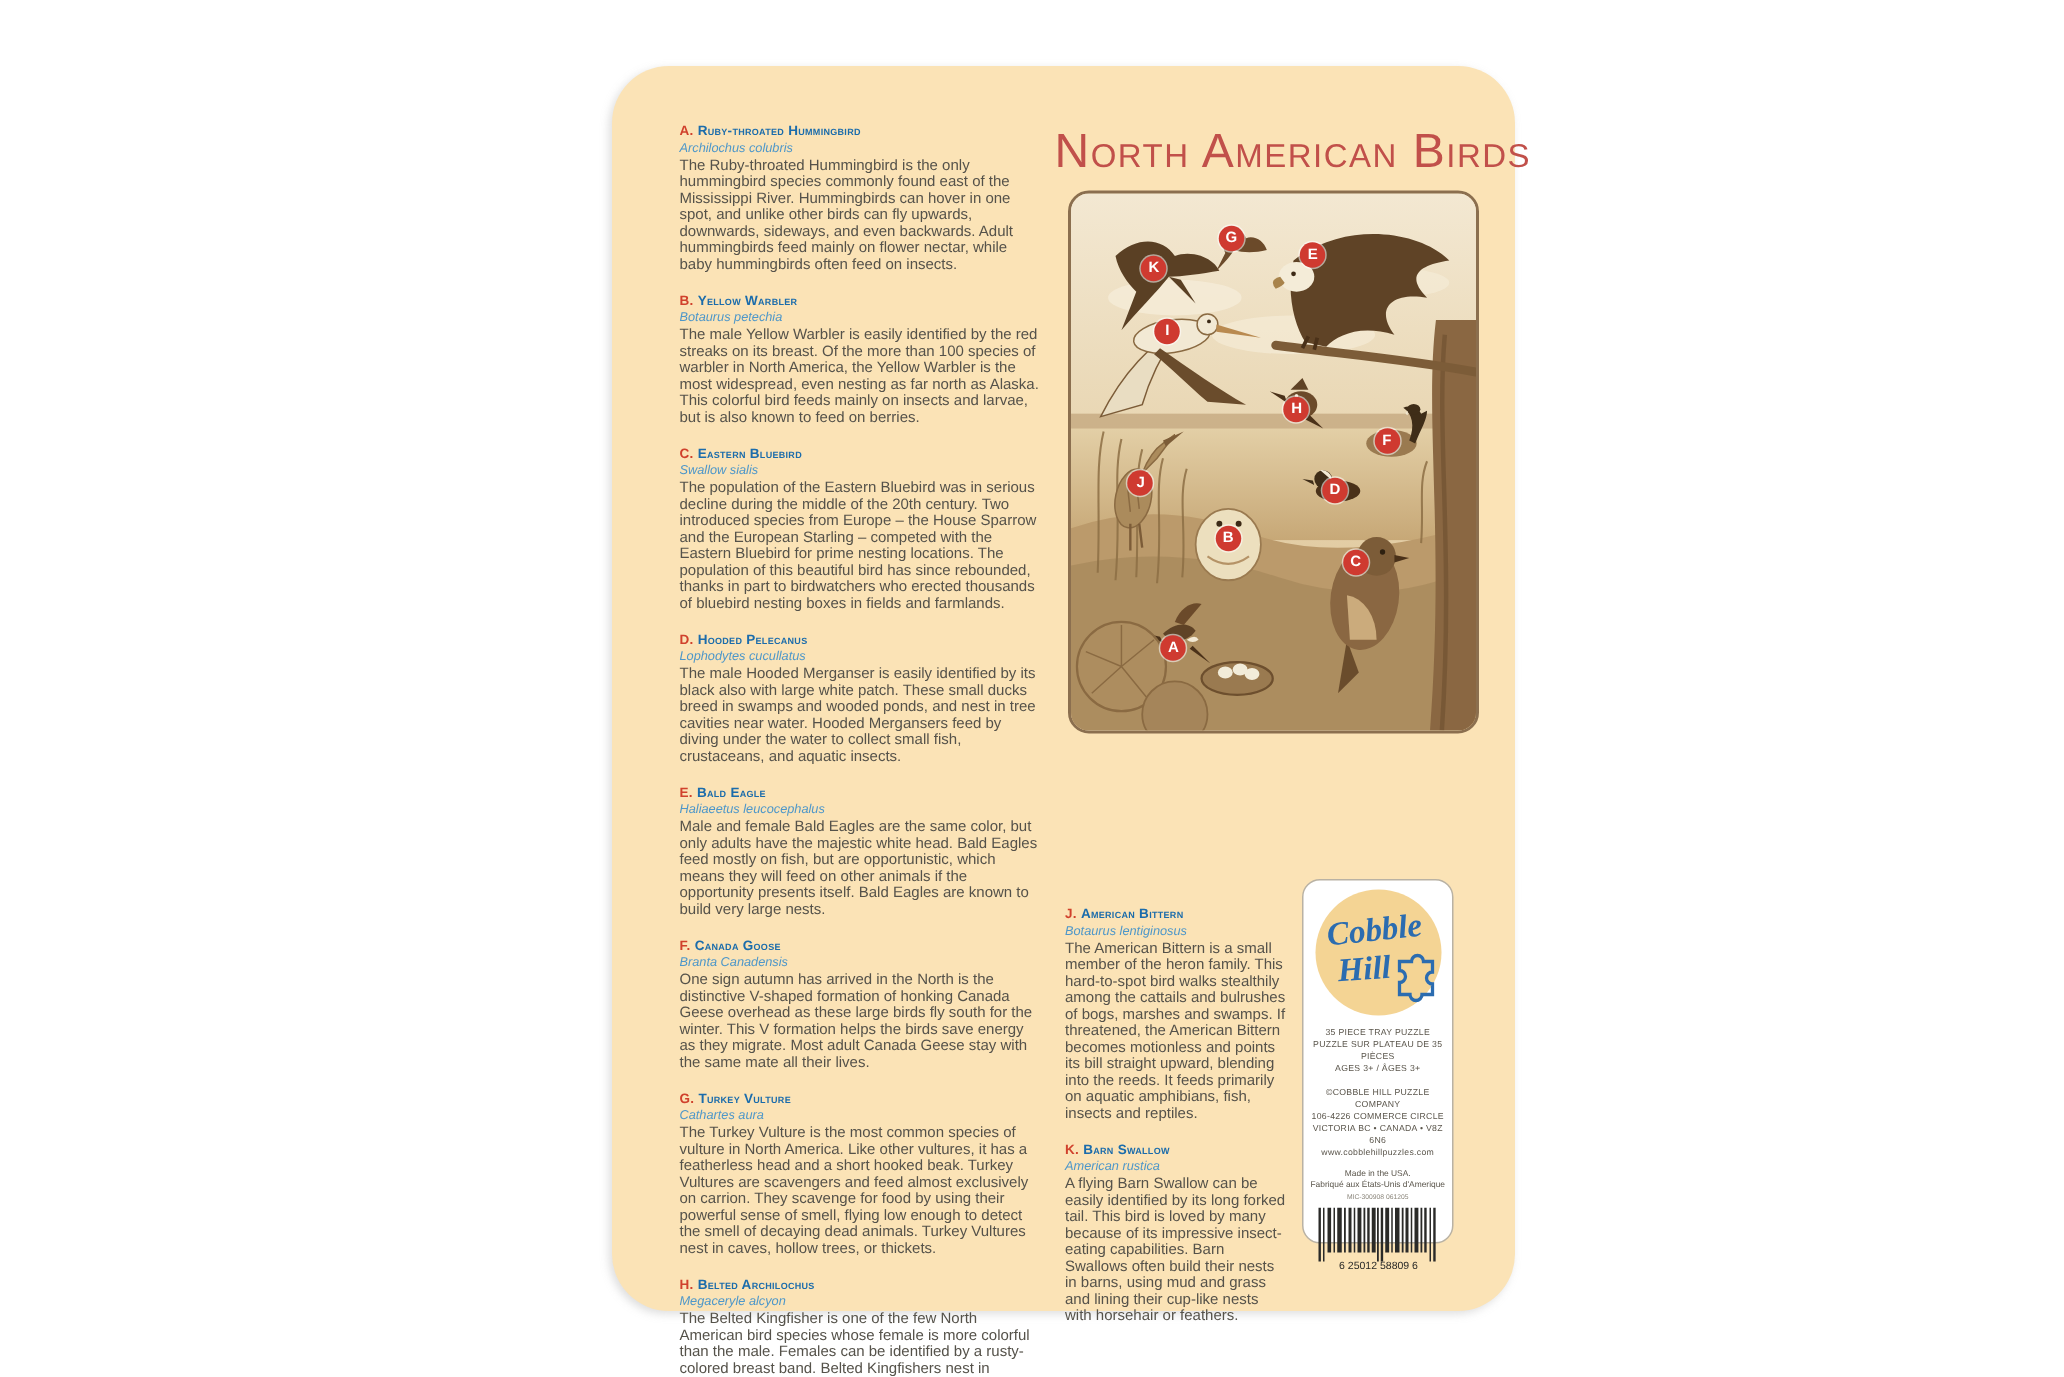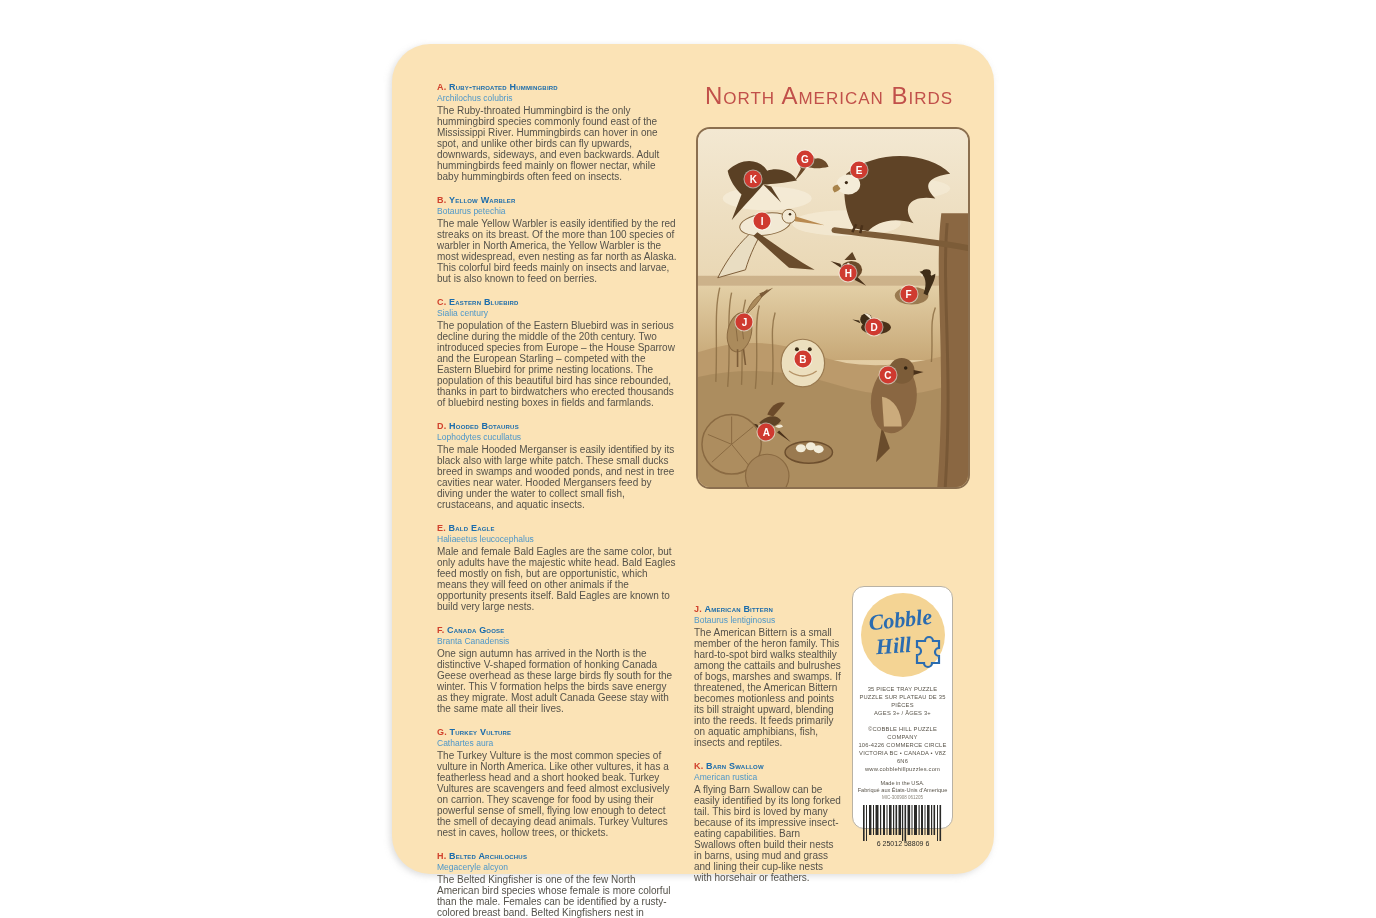--- a/index.html
+++ b/index.html
@@ -1,39 +1,39 @@
 <!DOCTYPE html>
 <html><head>
 <meta charset="utf-8">
 <style>
   * { margin:0; padding:0; box-sizing:border-box; }
   html,body { width:1376px; height:918px; background:#ffffff; font-family:"Liberation Sans", sans-serif; overflow:hidden; }
   .stage { position:relative; width:1376px; height:918px; background:#ffffff; }
 
   .card {
-    position:absolute; left:392px; top:44px; width:602px; height:830px;
+    position:absolute; left:408px; top:44px; width:602px; height:830px;
     background:#fbe3b6; border-radius:38px;
     box-shadow:-2px 2px 6px rgba(160,160,160,.35);
   }
 
   
   .left-col { position:absolute; left:45px; top:38px; width:242px; }
   .mid-col  { position:absolute; left:302px; top:560px; width:148px; }
   .section  { margin-bottom:13px; }
   .sec-head { font-size:9px; font-weight:bold; letter-spacing:.2px; }
   .sec-letter { color:#d0412c; }
   .sec-name { color:#1b6cab; font-variant:small-caps; }
-  .sec-species { color:#4e97c9; font-size:8.5px; margin:1px 0 2px; }
+  .sec-species { color:#4e97c9; font-style:italic; font-size:8.5px; margin:1px 0 2px; }
   .sec-body { color:#55524a; font-size:10px; line-height:11px; }
 
   
   .title {
     position:absolute; left:295px; top:38px; width:284px;
     text-align:center; color:#c1504a; font-variant:small-caps;
-    font-size:24px; font-weight:500; letter-spacing:1px; white-space:nowrap;
+    font-size:32px; font-weight:500; letter-spacing:1px; white-space:nowrap;
   }
 
   
   .illo {
     position:absolute; left:304px; top:83px; width:274px; height:362px;
     border-radius:14px; overflow:hidden; border:2px solid #8b6f4f;
     background:#e9dabd;
   }
   .illo svg { display:block; width:100%; height:100%; }
   .marker {
@@ -77,26 +77,26 @@
         </div>
 
         <div class="section">
           <div class="sec-head"><span class="sec-letter">B.</span> <span class="sec-name">Yellow Warbler</span></div>
           <div class="sec-species">Botaurus petechia</div>
           <div class="sec-body">The male Yellow Warbler is easily identified by the red streaks on its breast. Of the more than 100 species of warbler in North America, the Yellow Warbler is the most widespread, even nesting as far north as Alaska. This colorful bird feeds mainly on insects and larvae, but is also known to feed on berries.</div>
         </div>
 
         <div class="section">
           <div class="sec-head"><span class="sec-letter">C.</span> <span class="sec-name">Eastern Bluebird</span></div>
-          <div class="sec-species">Sialia century</div>
+          <div class="sec-species">Swallow sialis</div>
           <div class="sec-body">The population of the Eastern Bluebird was in serious decline during the middle of the 20th century. Two introduced species from Europe – the House Sparrow and the European Starling – competed with the Eastern Bluebird for prime nesting locations. The population of this beautiful bird has since rebounded, thanks in part to birdwatchers who erected thousands of bluebird nesting boxes in fields and farmlands.</div>
         </div>
 
         <div class="section">
-          <div class="sec-head"><span class="sec-letter">D.</span> <span class="sec-name">Hooded Botaurus</span></div>
+          <div class="sec-head"><span class="sec-letter">D.</span> <span class="sec-name">Hooded Pelecanus</span></div>
           <div class="sec-species">Lophodytes cucullatus</div>
           <div class="sec-body">The male Hooded Merganser is easily identified by its black also with large white patch. These small ducks breed in swamps and wooded ponds, and nest in tree cavities near water. Hooded Mergansers feed by diving under the water to collect small fish, crustaceans, and aquatic insects.</div>
         </div>
 
         <div class="section">
           <div class="sec-head"><span class="sec-letter">E.</span> <span class="sec-name">Bald Eagle</span></div>
           <div class="sec-species">Haliaeetus leucocephalus</div>
           <div class="sec-body">Male and female Bald Eagles are the same color, but only adults have the majestic white head. Bald Eagles feed mostly on fish, but are opportunistic, which means they will feed on other animals if the opportunity presents itself. Bald Eagles are known to build very large nests.</div>
         </div>
 

